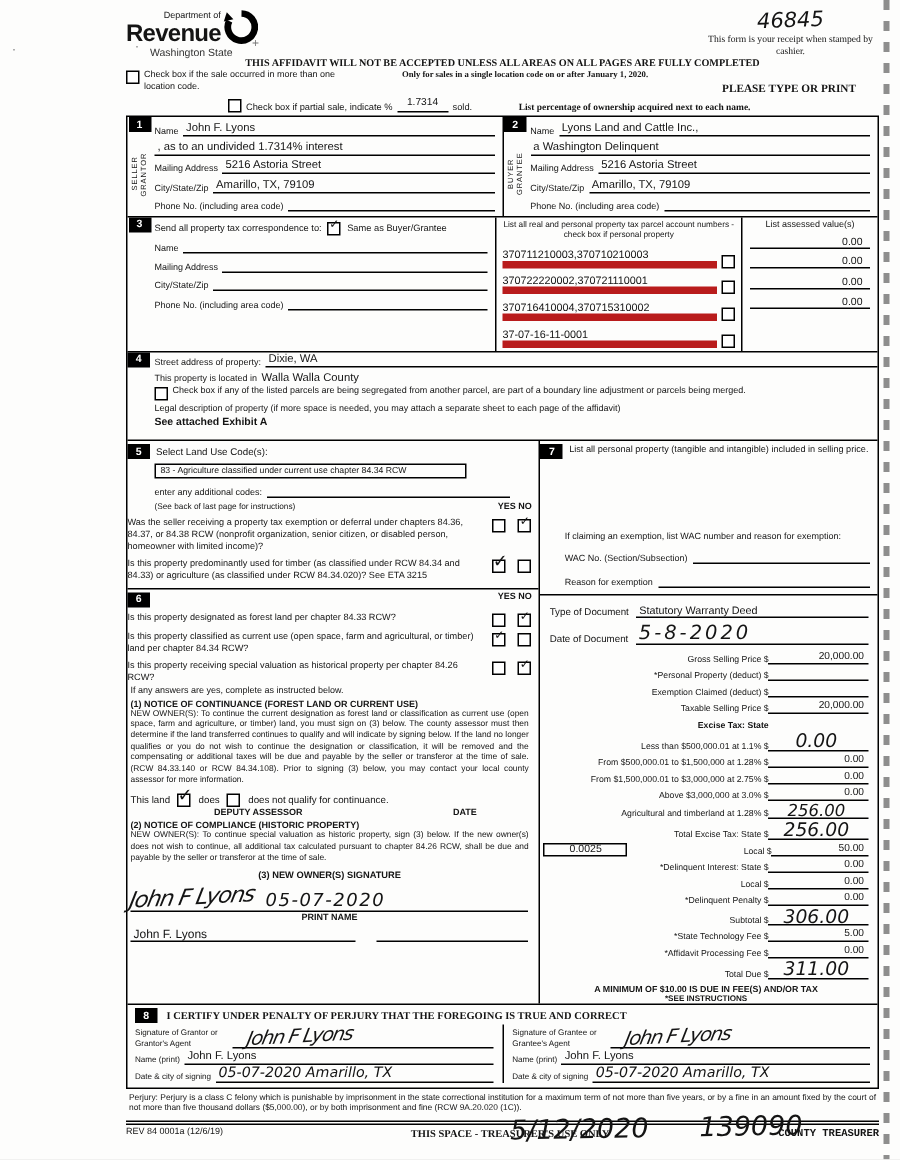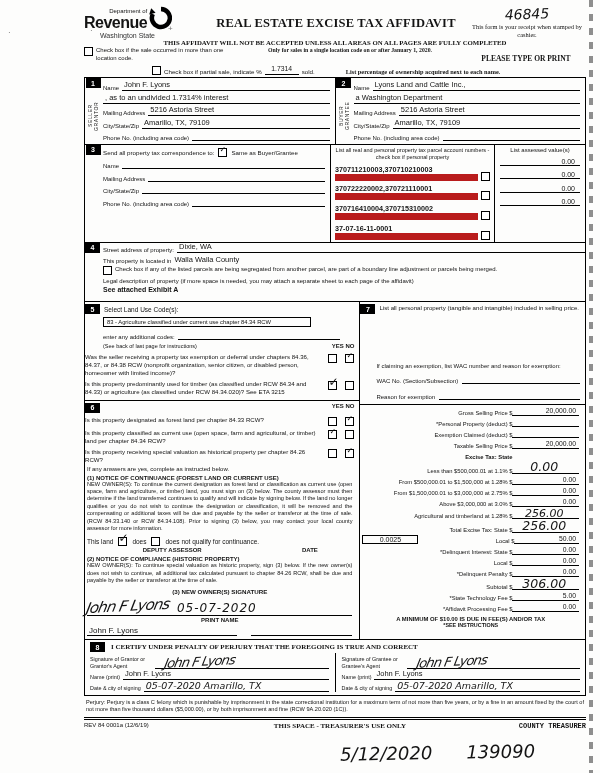--- a/index.html
+++ b/index.html
@@ -51,21 +51,21 @@
   .party.first{border-right:1.5px solid #000;}
   .pside{width:16px;display:flex;flex-direction:column;align-items:center;}
   .pfields{flex:1;padding:1px 5px 3px 2px;}
 
   .r3{display:flex;border-bottom:1.5px solid #000;}
   .s3left{width:49%;border-right:1px solid #000;display:flex;}
   .s3send{display:flex;align-items:center;gap:4px;font-size:6.2px;margin-top:2px;}
   .s3mid{width:31%;border-right:1px solid #000;padding:2px 4px;}
   .s3hdr{font-size:5.5px;text-align:center;line-height:1.3;}
   .parcelrow{display:flex;align-items:flex-end;gap:3px;margin-top:3.6px;}
-  .pnum{flex:1;border-bottom:7px solid #b91c1c;font-size:7.2px;font-weight:bold;}
+  .pnum{flex:1;border-bottom:5px solid #b91c1c;font-size:7.2px;font-weight:normal;}
   .s3right{flex:1;padding:2px 5px;}
   .valhdr{font-size:6px;text-align:center;}
   .valrow{border-bottom:1px solid #000;font-size:7px;text-align:right;margin-top:5.2px;padding-right:5px;}
 
   .r4{border-bottom:1.5px solid #000;padding-bottom:3px;}
   .ind{margin-left:18px;}
 
   .cols{display:flex;}
   .colL{width:55%;border-right:1.5px solid #000;}
   .colR{width:45%;}
@@ -160,21 +160,20 @@
           <span class="logo-icon">
             <svg viewBox="0 0 24 24">
                 <path d="M13 3a9 9 0 1 1-8.2 5" fill="none" stroke="#000" stroke-width="4.5"></path>
                 <path d="M3.2 2.2l4.4 4.6-6.4 1.6z" fill="#000"></path>
               </svg>
           </span>
         </div>
         <div class="dept-st">Washington State</div>
       </div>
       <div class="titleblk">
-        <div class="t1">REAL ESTATE EXCISE TAX AFFIDAVIT</div>
       </div>
       <div class="receipt">
         <div class="hw rnum">46845</div>
         <div class="rnote">This form is your receipt when stamped by cashier.</div>
       </div>
     </div>
 
     <div class="warn">THIS AFFIDAVIT WILL NOT BE ACCEPTED UNLESS ALL AREAS ON ALL PAGES ARE FULLY COMPLETED</div>
 
     <div class="onlyrow">
@@ -234,21 +233,21 @@
               <span class="vlab">BUYER</span>
               <span class="vlab">GRANTEE</span>
             </div>
           </div>
           <div class="pfields">
             <div class="fl">
                 <span class="flab">Name</span>
                 <span class="uv">Lyons Land and Cattle Inc.,</span>
               </div>
             <div class="fl">
-                <span class="uv">a Washington Department</span>
+                <span class="uv">a Washington Delinquent</span>
               </div>
             <div class="fl">
                 <span class="flab">Mailing Address</span>
                 <span class="uv">5216 Astoria Street</span>
               </div>
             <div class="fl">
                 <span class="flab">City/State/Zip</span>
                 <span class="uv">Amarillo, TX, 79109</span>
               </div>
             <div class="fl">
@@ -452,20 +451,30 @@
             <div class="inline-l">
                 <span>WAC No. (Section/Subsection)</span>
                 <span class="uv"></span>
               </div>
             <div class="inline-l" style="margin-top:6px">
                 <span>Reason for exemption</span>
                 <span class="uv"></span>
               </div>
           </div>
 
+          <div class="docblk">
+            <div class="docrow">
+              <span>Type of Document</span>
+              <span class="docval">Statutory Warranty Deed</span>
+            </div>
+            <div class="docrow" style="height:16px">
+              <span>Date of Document</span>
+              <span class="docval hw hwdate">5-8-2020</span>
+            </div>
+          </div>
 
           <div class="fees">
             <div class="feerow">
                 <span class="feelab">Gross Selling Price $</span>
                 <span class="feeval">20,000.00</span>
               </div>
             <div class="feerow">
                 <span class="feelab">*Personal Property (deduct) $</span>
                 <span class="feeval"></span>
               </div>
@@ -526,20 +535,24 @@
                 <span class="feelab">Subtotal $</span>
                 <span class="feeval c hwv lg">306.00</span>
               </div>
             <div class="feerow">
                 <span class="feelab">*State Technology Fee $</span>
                 <span class="feeval">5.00</span>
               </div>
             <div class="feerow">
                 <span class="feelab">*Affidavit Processing Fee $</span>
                 <span class="feeval">0.00</span>
+              </div>
+            <div class="feerow">
+                <span class="feelab">Total Due $</span>
+                <span class="feeval c hwv lg">311.00</span>
               </div>
             <div class="minnote">A MINIMUM OF $10.00 IS DUE IN FEE(S) AND/OR TAX</div>
             <div class="seeinst">*SEE INSTRUCTIONS</div>
           </div>
         </div>
       </div>
 
       <div class="r8">
         <div class="r8head">
           <div class="ntab">8</div>

